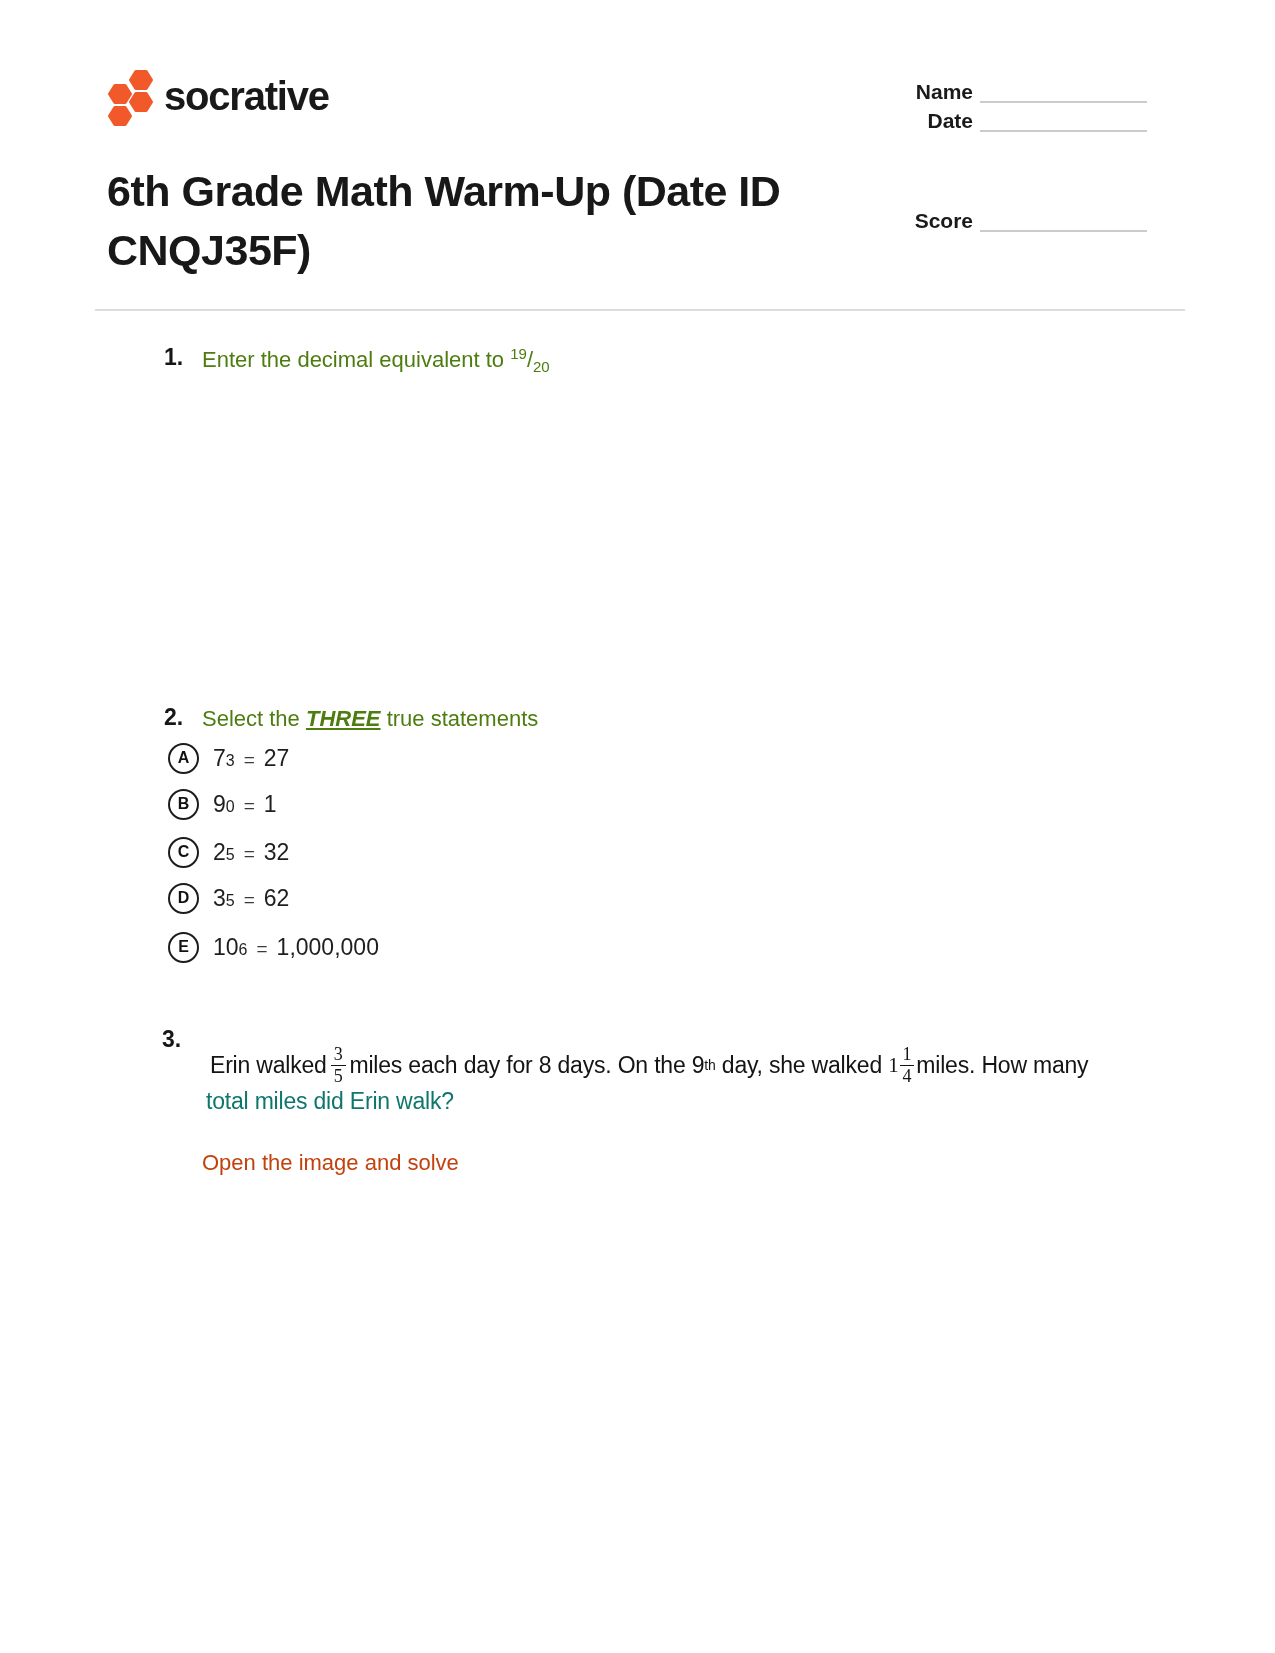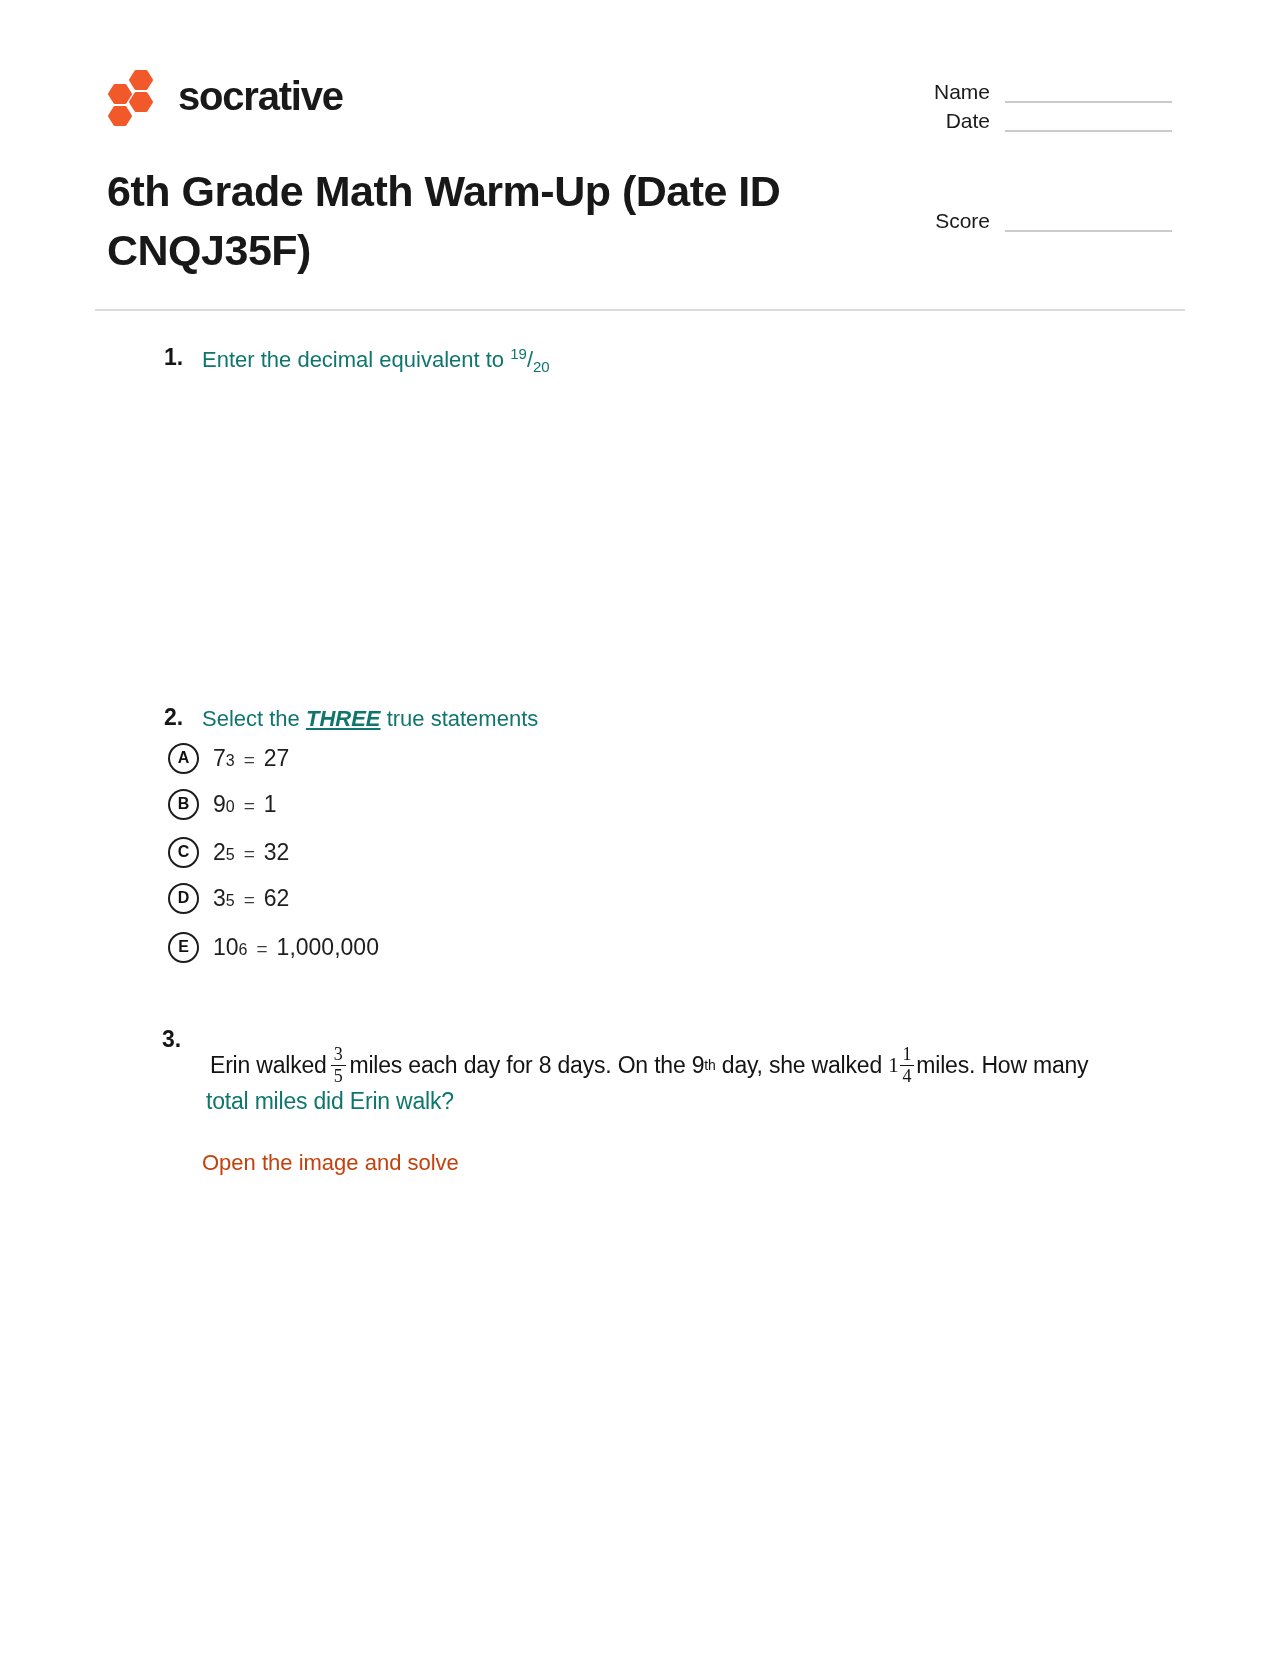--- a/index.html
+++ b/index.html
@@ -1,39 +1,39 @@
 <!DOCTYPE html>
 <html><head>
 <meta charset="utf-8">
 <style>
   * { margin:0; padding:0; box-sizing:border-box; }
   html,body { width:1275px; height:1653px; background:#ffffff; font-family:"Liberation Sans", sans-serif; color:#1f1f1f; }
   .page { position:relative; width:1275px; height:1653px; background:#fff; overflow:hidden; }
 
   
-  .logo { position:absolute; left:108px; top:68px; display:flex; align-items:center; gap:24px; }
+  .logo { position:absolute; left:108px; top:68px; display:flex; align-items:center; gap:10px; }
   .logo-mark { width:46px; height:60px; flex:none; }
   .logo-word { font-size:40px; font-weight:700; letter-spacing:-1.2px; color:#191919; line-height:1; padding-bottom:4px; }
 
-  .field-row { position:absolute; right:103px; display:flex; align-items:flex-end; gap:15px; height:25px; }
+  .field-row { position:absolute; right:128px; display:flex; align-items:flex-end; gap:7px; height:25px;font-weight:bold; }
   .field-row .flabel { width:70px; text-align:right; font-size:21px; color:#1a1a1a; line-height:1.1; }
   .field-row .fline { width:167px; height:100%; border-bottom:2px solid #cbcbcb; }
   .row-name  { top:78px; }
   .row-date  { top:107px; }
   .row-score { top:207px; }
 
   
   .title { position:absolute; left:107px; top:162px; width:740px; font-size:43px; line-height:59px;
            font-weight:700; letter-spacing:-0.5px; color:#181818; }
 
   .divider { position:absolute; left:95px; top:309px; width:1090px; height:0; border-top:2px solid #dcdcdc; }
 
   
   .qnum { position:absolute; left:164px; font-size:23px; font-weight:700; color:#161616; }
-  .qtext { position:absolute; font-size:22px; color:#0f766e; }
+  .qtext { position:absolute; font-size:22px; color:#4d7c0f; }
 
   sup.s { font-size:15px; vertical-align:super; line-height:0; }
   sub.s { font-size:15px; vertical-align:sub; line-height:0; }
 
   
   .choice { position:absolute; left:168px; display:flex; align-items:center; gap:14px; height:32px; }
   .bubble { width:31px; height:31px; border:2.5px solid #1c1c1c; border-radius:50%; display:flex;
             align-items:center; justify-content:center; font-size:16px; font-weight:700; color:#111; flex:none; }
   .expr { font-size:23px; color:#1e1e1e; display:inline-flex; align-items:baseline; }
   .expr sup { font-size:16px; vertical-align:super; line-height:0; }

